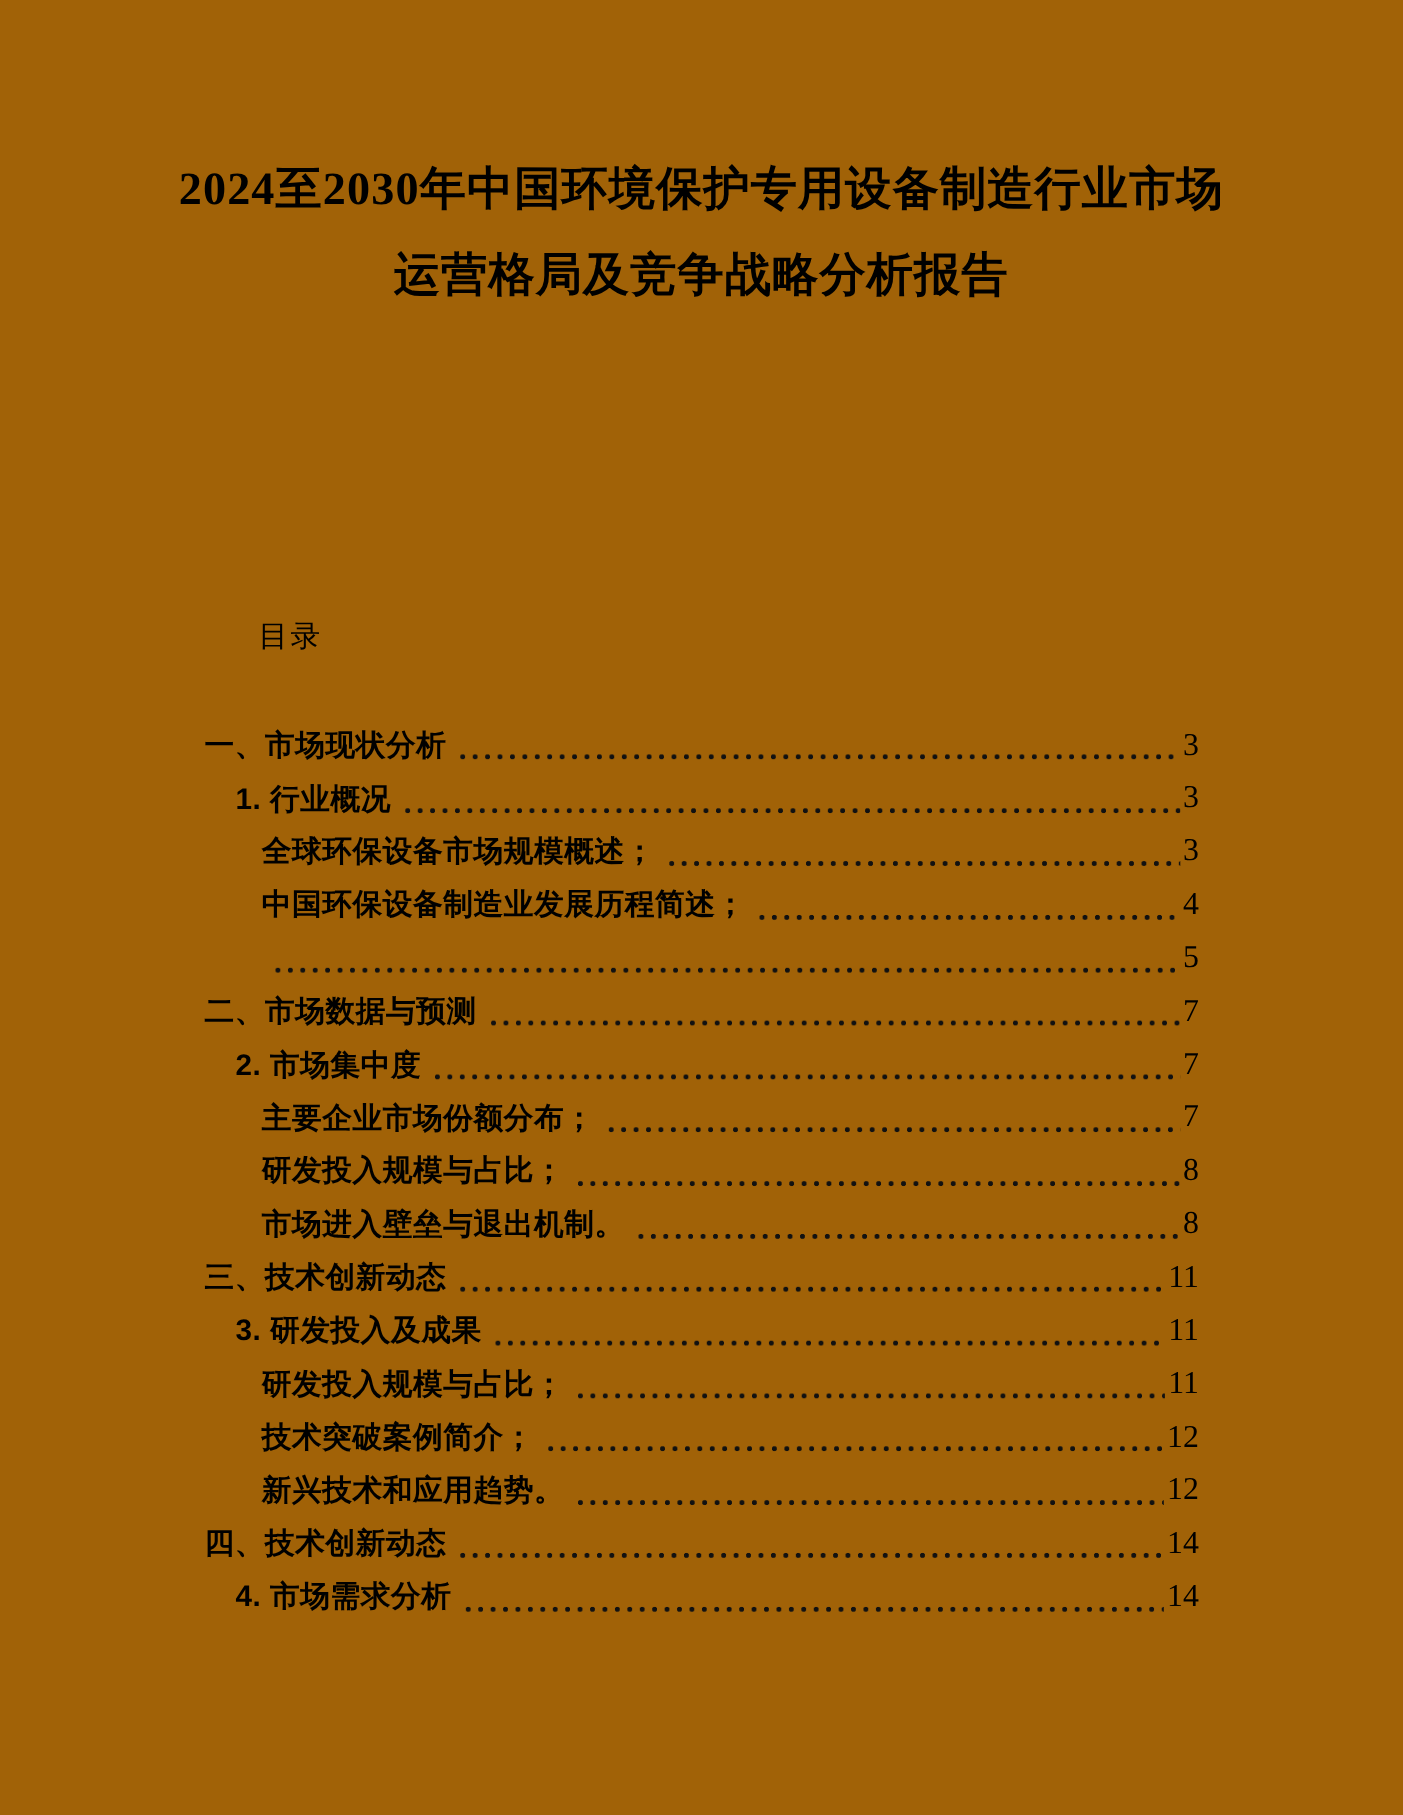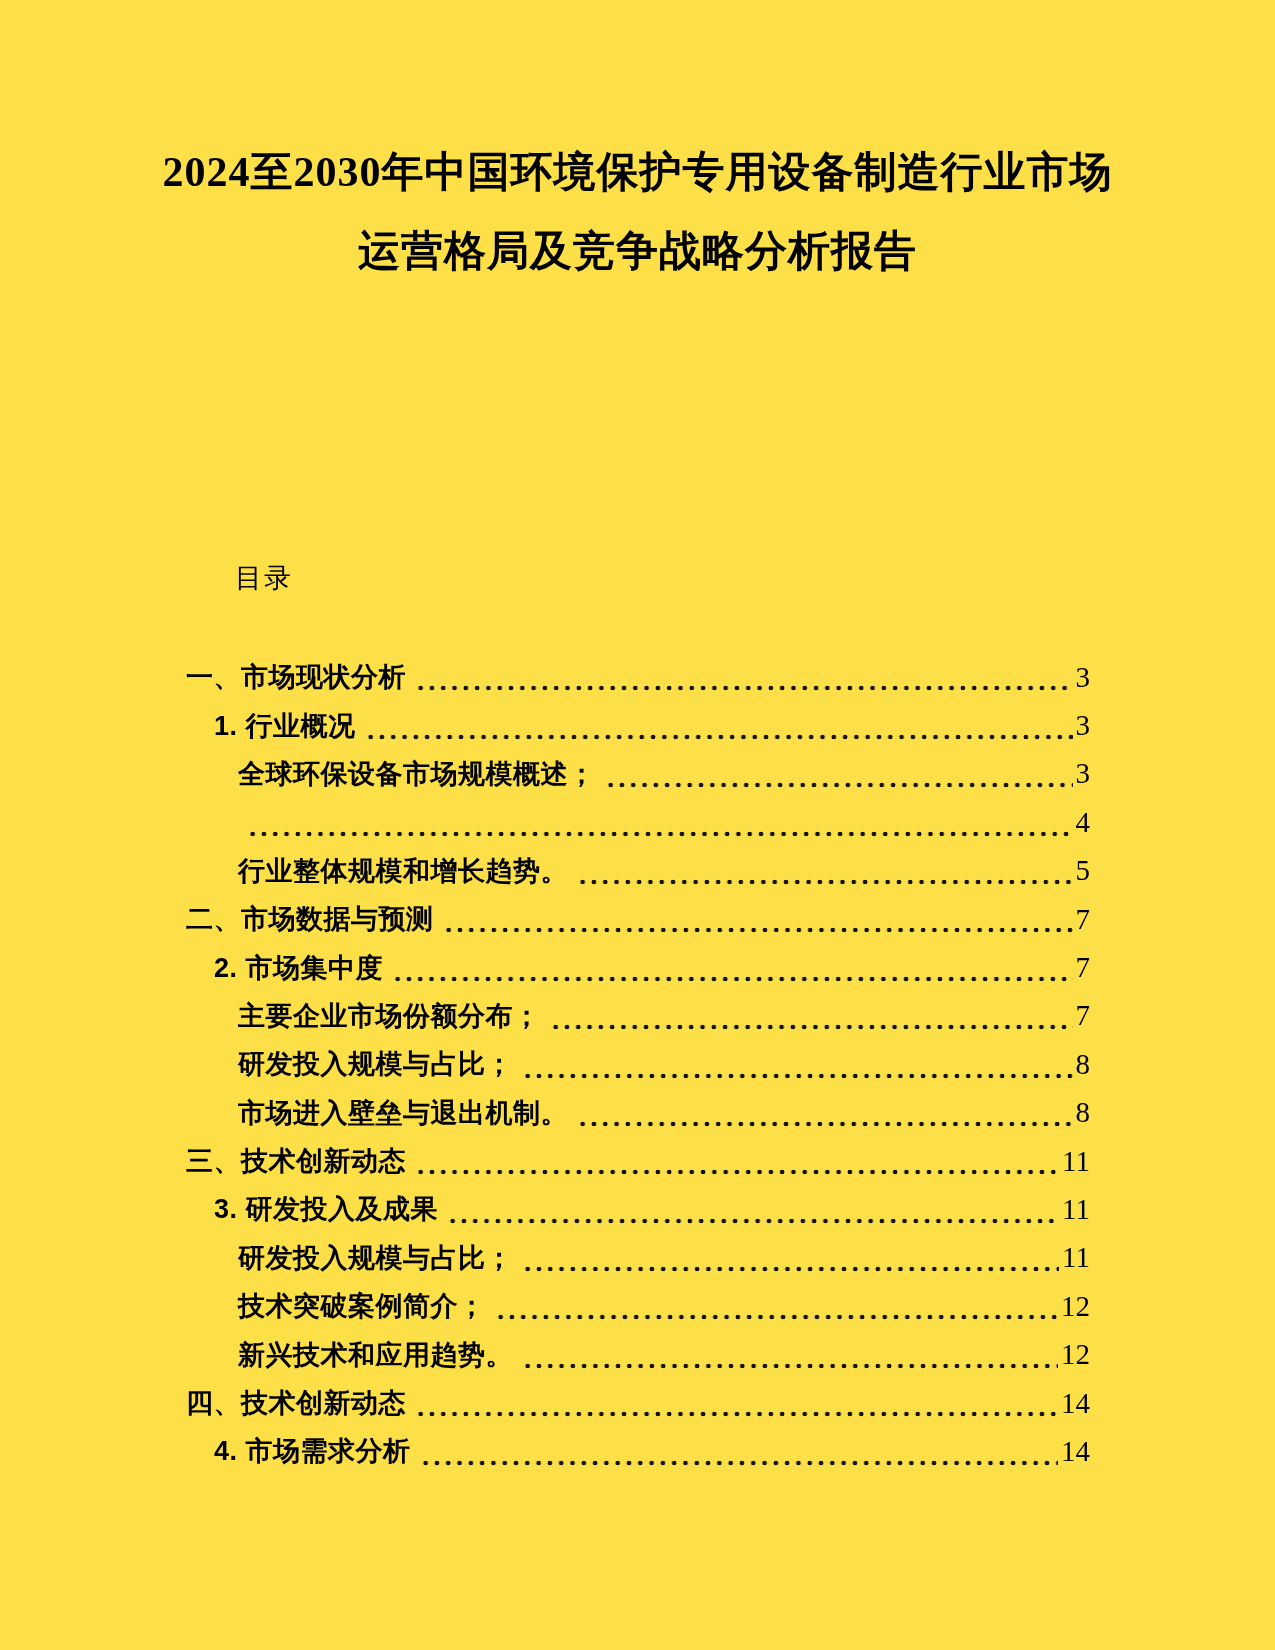--- a/index.html
+++ b/index.html
@@ -1,21 +1,21 @@
 <!DOCTYPE html>
 <html><head>
 <meta charset="utf-8">
 <style>
   * { margin: 0; padding: 0; box-sizing: border-box; }
   html, body { background: #ffffff; }
   .page {
     position: relative;
     width: 1275px;
     height: 1650px;
-    background: #fde047;
+    background: #a16207;
     color: #000000;
     font-family: "Liberation Serif", "DejaVu Serif", serif;
     overflow: hidden;
   }
   .title-block {
     position: absolute;
     top: 133px;
     left: 0;
     width: 100%;
     text-align: center;
@@ -98,26 +98,26 @@
       <span class="toc-page">3</span>
     </div>
 
     <div class="toc-row lvl2">
       <span class="toc-label">全球环保设备市场规模概述；</span>
       <span class="toc-dots"></span>
       <span class="toc-page">3</span>
     </div>
 
     <div class="toc-row lvl2">
+      <span class="toc-label">中国环保设备制造业发展历程简述；</span>
       <span class="toc-dots"></span>
       <span class="toc-page">4</span>
     </div>
 
     <div class="toc-row lvl2">
-      <span class="toc-label">行业整体规模和增长趋势。</span>
       <span class="toc-dots"></span>
       <span class="toc-page">5</span>
     </div>
 
     <div class="toc-row lvl0">
       <span class="toc-label">二、市场数据与预测</span>
       <span class="toc-dots"></span>
       <span class="toc-page">7</span>
     </div>
 

